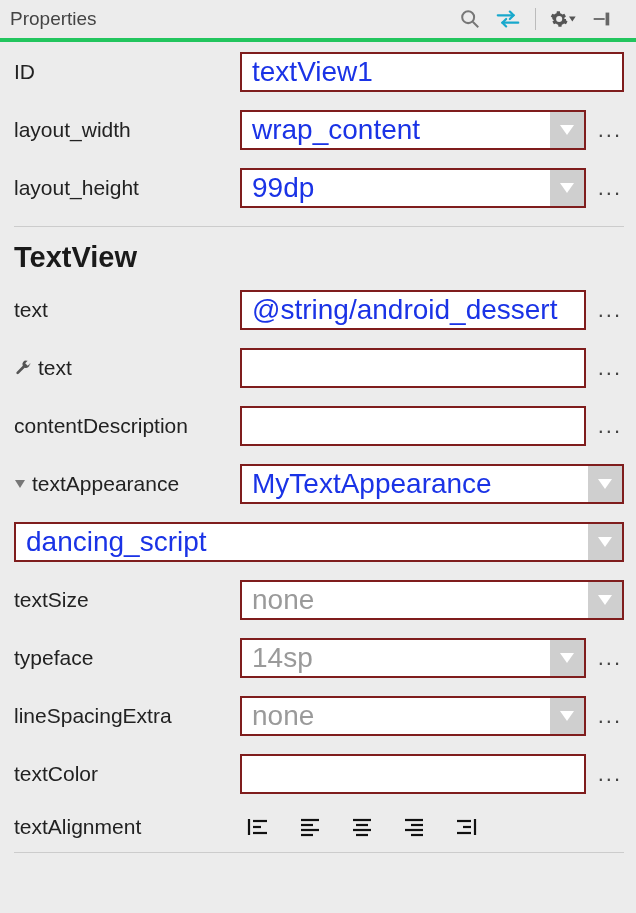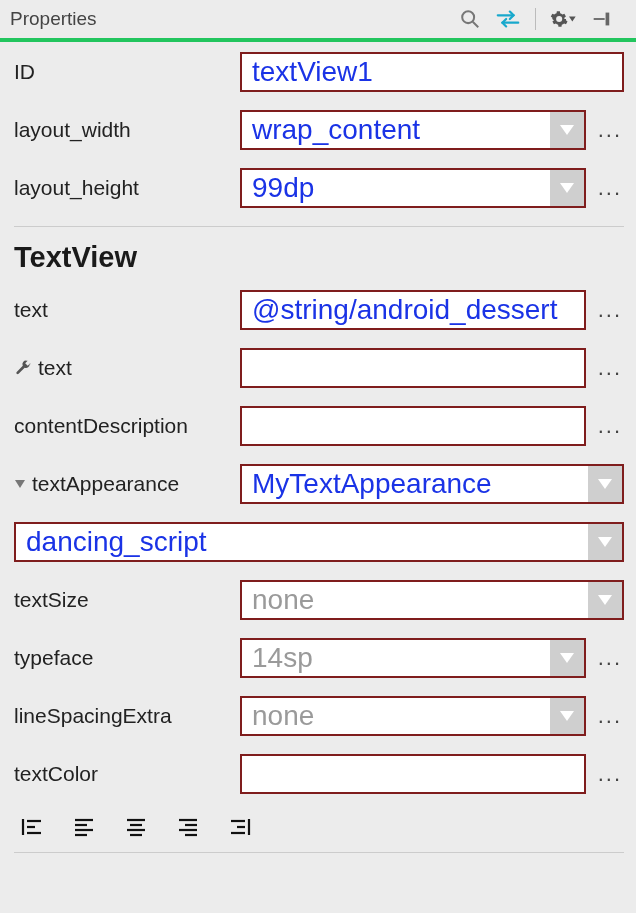--- a/index.html
+++ b/index.html
@@ -267,20 +267,21 @@
       <div class="controls">
         <div class="input-wrap">
           <input class="text" value="" style="">
         </div>
         <div class="ellipsis">...</div>
       </div>
     </div>
 
 
     <div class="row" style="margin-bottom:10px">
+      <div class="lbl">textAlignment</div>
       <div class="controls">
         <div class="toggle-group">
           <div class="tog-btn">
             <svg width="22" height="20" viewBox="0 0 22 20" stroke="#111" stroke-width="2.2">
                 <line x1="2" y1="2" x2="2" y2="18"></line>
                 <line x1="6" y1="4" x2="20" y2="4"></line>
                 <line x1="6" y1="10" x2="14" y2="10"></line>
                 <line x1="6" y1="16" x2="20" y2="16"></line>
               </svg>
           </div>

